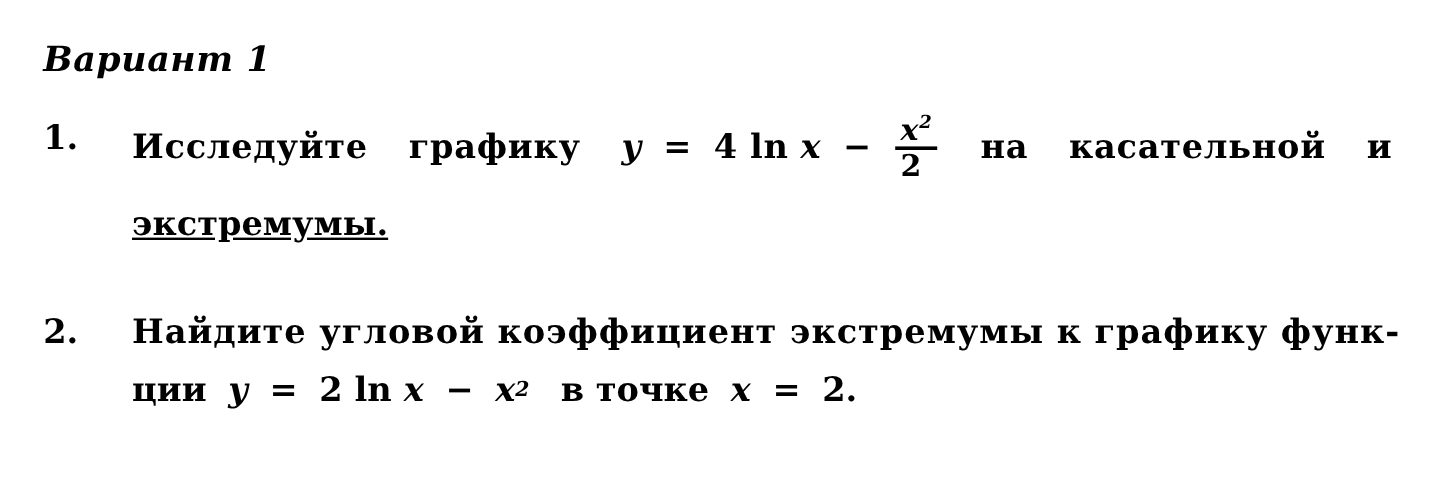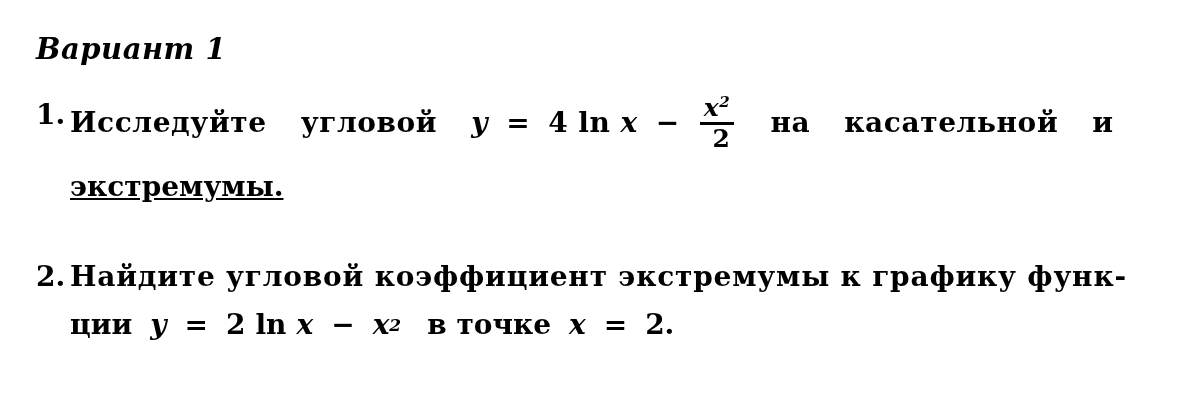--- a/index.html
+++ b/index.html
@@ -49,20 +49,21 @@
     font-weight: bold;
     font-size: 28px;
     line-height: 46px;
     flex: 1 1 auto;
   }
   .line {
     display: flex;
     align-items: center;
     flex-wrap: nowrap;
     white-space: nowrap;
+    margin-left: 40px;
   }
   .line-1a { letter-spacing: 0.6px; }
   .w { display: inline-block; }
   .sp-sm { width: 10px; display: inline-block; }
   .sp-md { width: 18px; display: inline-block; }
   .sp-lg { width: 26px; display: inline-block; }
   .sp-xl { width: 34px; display: inline-block; }
   .math {
     font-family: "DejaVu Serif", serif;
     font-style: italic;
@@ -82,21 +83,21 @@
   }
   .sup {
     font-size: 17px;
     vertical-align: super;
     font-style: italic;
     font-weight: bold;
   }
   .frac {
     display: inline-block;
     vertical-align: middle;
-    text-align: right;
+    text-align: left;
     position: relative;
     top: -2px;
     margin: 0 2px;
   }
   .frac .num {
     display: block;
     font-family: "DejaVu Serif", serif;
     font-style: italic;
     font-weight: bold;
     font-size: 25px;
@@ -134,21 +135,21 @@
 <div class="page">
 
   <div class="variant-title">Вариант 1</div>
 
   <div class="task task-1">
     <div class="task-num">1.</div>
     <div class="task-body">
       <div class="line line-1a">
         <span class="w">Исследуйте</span>
         <span class="sp-xl"></span>
-        <span class="w">угловой</span>
+        <span class="w">графику</span>
         <span class="sp-xl"></span>
         <span class="math">y</span>
         <span class="sp-md"></span>
         <span class="op">=</span>
         <span class="sp-md"></span>
         <span class="math-up">4</span>
         <span class="sp-sm"></span>
         <span class="math-up">ln</span>
         <span class="sp-sm"></span>
         <span class="math">x</span>

